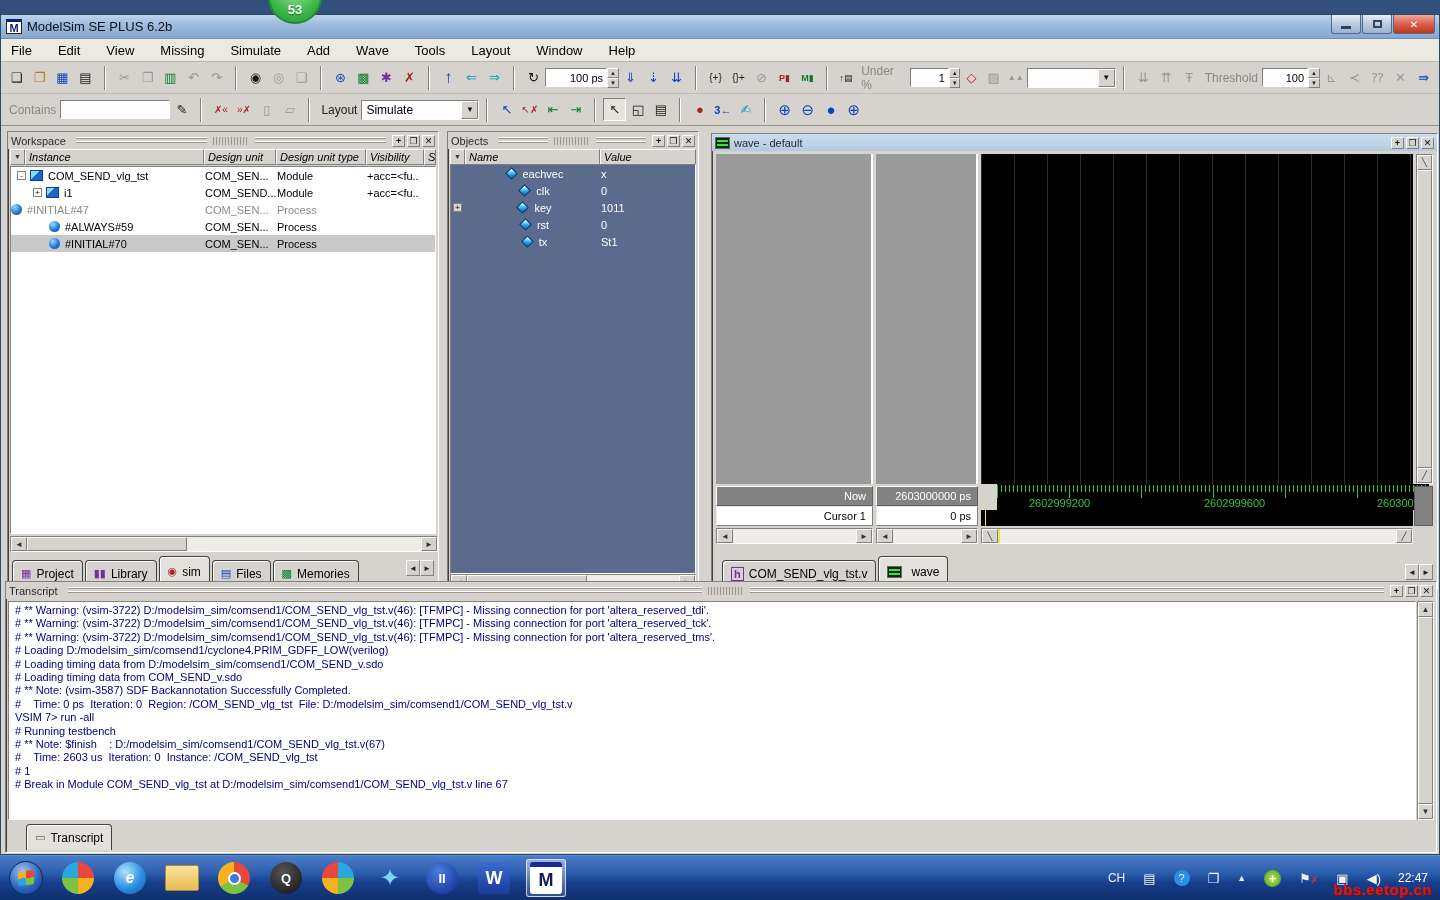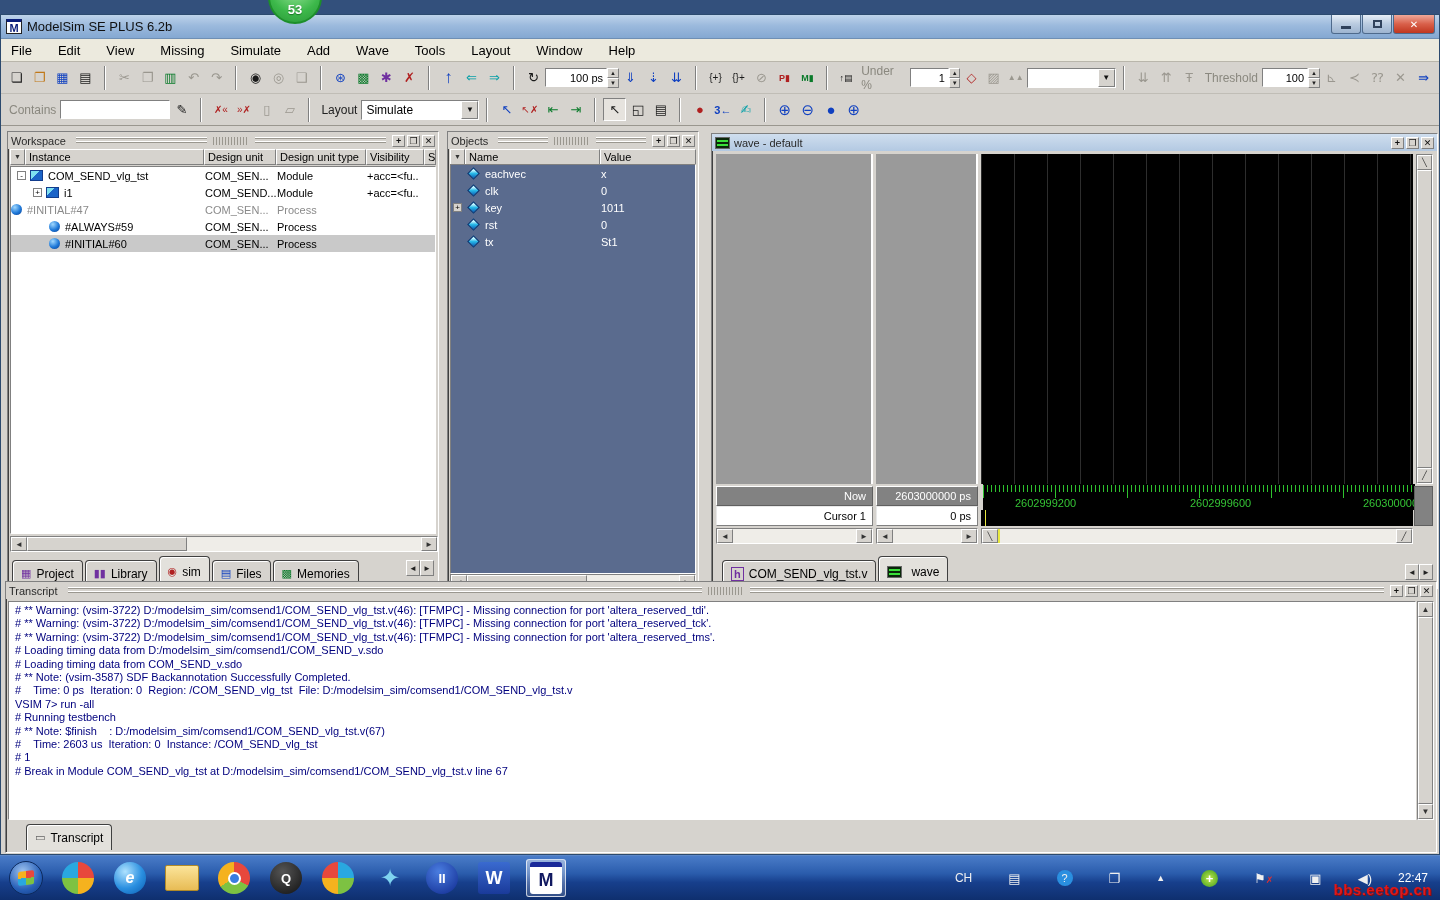--- a/index.html
+++ b/index.html
@@ -64,21 +64,21 @@
   
   .panel { position:absolute; background:#d6d3ce; border:1px solid; border-color:#808080 #fff #fff #808080;
     box-shadow:inset 1px 1px 0 #404040; }
   .p-header { height:17px; display:flex; align-items:center; padding:0 3px; background:#d6d3ce; }
   .p-header .ttl { font-size:11px; color:#2a2a2a; margin-right:6px; white-space:nowrap; }
   .grip { flex:1; height:8px; background:repeating-linear-gradient(#fff 0 1px, #9a978f 1px 2px, transparent 2px 4px); margin:0 4px; }
   .gripdots { width:36px; height:8px; background:repeating-linear-gradient(90deg,#9a978f 0 1px, transparent 1px 3px); margin:0 2px; }
   .p-btn { width:13px; height:12px; margin-left:2px; background:#d6d3ce; border:1px solid; border-color:#fff #808080 #808080 #fff;
     font-size:9px; line-height:10px; text-align:center; color:#111; font-weight:bold; }
 
-  .colhead { display:flex; height:16px; }
+  .colhead { display:flex; height:16px;font-style:italic; }
   .colhead .col { background:#d6d3ce; border:1px solid; border-color:#fff #808080 #808080 #fff;
     font-size:11px; padding:1px 3px; color:#000; overflow:hidden; white-space:nowrap; }
   .filterbox { width:15px; background:#d6d3ce; border:1px solid; border-color:#fff #808080 #808080 #fff;
     font-size:7px; text-align:center; line-height:13px; color:#333; }
 
   
   .ws-tree { position:absolute; left:2px; right:2px; top:34px; bottom:54px; background:#fff; overflow:hidden;
     border:1px solid; border-color:#808080 #fff #fff #808080; }
   .t-row { display:flex; align-items:center; height:17px; font-size:11px; color:#000; white-space:nowrap; }
   .t-row.dim { color:#8a8a8a; }
@@ -89,21 +89,21 @@
     color:#000; margin-right:4px; flex:none; }
   .mod-icon { width:13px; height:11px; flex:none; margin-right:5px; position:relative;
     background:linear-gradient(135deg,#7de0f0 40%,#1b64c8 40%); border:1px solid #123c8c; }
   .proc-icon { width:11px; height:11px; flex:none; margin-right:5px; border-radius:50%;
     background:radial-gradient(circle at 35% 30%, #9fd8ff, #1e78d8 55%, #0a3c90); }
 
   
   .obj-list { position:absolute; left:2px; right:2px; top:32px; bottom:18px; background:#5a6b8e; overflow:hidden;
     border:1px solid; border-color:#808080 #fff #fff #808080; }
   .o-row { display:flex; align-items:center; height:17px; color:#fff; font-size:11px; position:relative; }
-  .o-name { display:flex; align-items:center; width:150px; padding-left:18px; }
+  .o-name { display:flex; align-items:center; width:150px; padding-left:18px;justify-content:center; }
   .o-row .expander { position:absolute; left:2px; top:4px; background:#d6d3ce; }
   .diamond { width:9px; height:9px; flex:none; margin-right:7px; transform:rotate(45deg);
     background:linear-gradient(135deg,#bdf4ff 20%,#28b8e8 50%,#0a58b0); border:1px solid #063a78; }
 
   
   .hscroll { position:absolute; height:16px; background:#efede8; display:flex; align-items:stretch;
     border:1px solid; border-color:#808080 #fff #fff #808080; }
   .sb-btn { width:16px; background:#d6d3ce; border:1px solid; border-color:#fff #808080 #808080 #fff;
     font-size:8px; color:#333; display:flex; align-items:center; justify-content:center; flex:none; }
   .sb-thumb { background:#d6d3ce; border:1px solid; border-color:#fff #808080 #808080 #fff; }
@@ -154,21 +154,21 @@
   .tk-icon { width:40px; height:38px; margin:0 6px; display:flex; align-items:center; justify-content:center;
     border-radius:3px; position:relative; }
   .tk-icon.active { background:linear-gradient(rgba(255,255,255,.45),rgba(255,255,255,.15)); border:1px solid rgba(255,255,255,.7); }
   .orb { width:34px; height:34px; border-radius:50%; background:radial-gradient(circle at 40% 30%, #9fc4f0, #2860b8 60%, #123a80);
     border:1px solid #0c2a5e; display:flex; align-items:center; justify-content:center; }
   .orb-flag { width:16px; height:14px; background:conic-gradient(#e8483c 0 25%, #7dc242 0 50%, #29a8e0 0 75%, #f5b21e 0); border-radius:2px; transform:skewY(-6deg); }
   .ball { width:32px; height:32px; border-radius:50%; display:flex; align-items:center; justify-content:center;
     color:#fff; font-weight:bold; font-size:16px; }
   .sq { width:32px; height:32px; display:flex; align-items:center; justify-content:center; color:#fff; font-weight:bold; font-size:18px; border-radius:3px; }
   .tray { margin-left:auto; display:flex; align-items:center; color:#fff; }
-  .tray-ic { margin:0 18px; font-size:13px; color:#f0f0f0; }
+  .tray-ic { margin:0 9px; font-size:13px; color:#f0f0f0; }
   .clock { font-size:12px; color:#fff; margin:0 12px 0 8px; text-align:center; line-height:13px; }
   .watermark { position:absolute; right:8px; bottom:2px; color:#e01818; font-weight:bold; font-size:15px;
     text-shadow:1px 1px 0 #8a0c0c; letter-spacing:.5px; }
 </style>
 </head>
 <body>
 
 <div class="screen">
 
   <div class="badge">
@@ -522,21 +522,21 @@
           <div class="t-cell-inst" style="width:194px;padding-left:38px">
             <div class="proc-icon"></div>
             <span>#ALWAYS#59</span>
           </div>
           <div class="t-cell" style="width:72px">COM_SEN...</div>
           <div class="t-cell" style="width:90px">Process</div>
         </div>
         <div class="t-row sel">
           <div class="t-cell-inst" style="width:194px;padding-left:38px">
             <div class="proc-icon"></div>
-            <span>#INITIAL#60</span>
+            <span>#INITIAL#70</span>
           </div>
           <div class="t-cell" style="width:72px">COM_SEN...</div>
           <div class="t-cell" style="width:90px">Process</div>
         </div>
       </div>
 
       <div class="hscroll" style="left:2px;bottom:36px;width:428px">
         <div class="sb-btn">◄</div>
         <div class="sb-thumb" style="width:160px"></div>
         <div style="flex:1"></div>
@@ -657,21 +657,21 @@
       <div class="now-row" style="left:164px;top:352px;width:102px;height:20px">
           <span>2603000000 ps</span>
         </div>
       <div class="cur-row" style="left:4px;top:372px;width:157px;height:20px">
           <span>Cursor 1</span>
         </div>
       <div class="cur-row" style="left:164px;top:372px;width:102px;height:20px">
           <span>0 ps</span>
         </div>
 
-      <div class="ruler" style="left:271px;top:350px;width:432px;height:26px">
+      <div class="ruler" style="left:285px;top:350px;width:432px;height:26px">
         <div class="ticks"></div>
         <div class="ticks2"></div>
         <span class="rlabel" style="left:32px">2602999200</span>
         <span class="rlabel" style="left:207px">2602999600</span>
         <span class="rlabel" style="left:380px">2603000000</span>
       </div>
       <div class="cursor-strip" style="left:269px;top:376px;width:432px;height:16px">
         <div class="cursor-mark"></div>
       </div>
       <div style="position:absolute;right:4px;top:352px;width:19px;height:40px;background:#828282;border:1px solid #606060"></div>
@@ -716,20 +716,21 @@
         <div class="gripdots"></div>
         <div class="grip"></div>
         <div class="p-btn">+</div>
         <div class="p-btn">❐</div>
         <div class="p-btn">✕</div>
       </div>
       <div class="trans-text">
         <div># ** Warning: (vsim-3722) D:/modelsim_sim/comsend1/COM_SEND_vlg_tst.v(46): [TFMPC] - Missing connection for port 'altera_reserved_tdi'.</div>
         <div># ** Warning: (vsim-3722) D:/modelsim_sim/comsend1/COM_SEND_vlg_tst.v(46): [TFMPC] - Missing connection for port 'altera_reserved_tck'.</div>
         <div># ** Warning: (vsim-3722) D:/modelsim_sim/comsend1/COM_SEND_vlg_tst.v(46): [TFMPC] - Missing connection for port 'altera_reserved_tms'.</div>
+        <div># Loading D:/modelsim_sim/comsend1/cyclone4.PRIM_GDFF_LOW(verilog)</div>
         <div># Loading timing data from D:/modelsim_sim/comsend1/COM_SEND_v.sdo</div>
         <div># Loading timing data from COM_SEND_v.sdo</div>
         <div># ** Note: (vsim-3587) SDF Backannotation Successfully Completed.</div>
         <div>#    Time: 0 ps  Iteration: 0  Region: /COM_SEND_vlg_tst  File: D:/modelsim_sim/comsend1/COM_SEND_vlg_tst.v</div>
         <div>VSIM 7&gt; run -all</div>
         <div># Running testbench</div>
         <div># ** Note: $finish    : D:/modelsim_sim/comsend1/COM_SEND_vlg_tst.v(67)</div>
         <div>#    Time: 2603 us  Iteration: 0  Instance: /COM_SEND_vlg_tst</div>
         <div># 1</div>
         <div># Break in Module COM_SEND_vlg_tst at D:/modelsim_sim/comsend1/COM_SEND_vlg_tst.v line 67</div>

